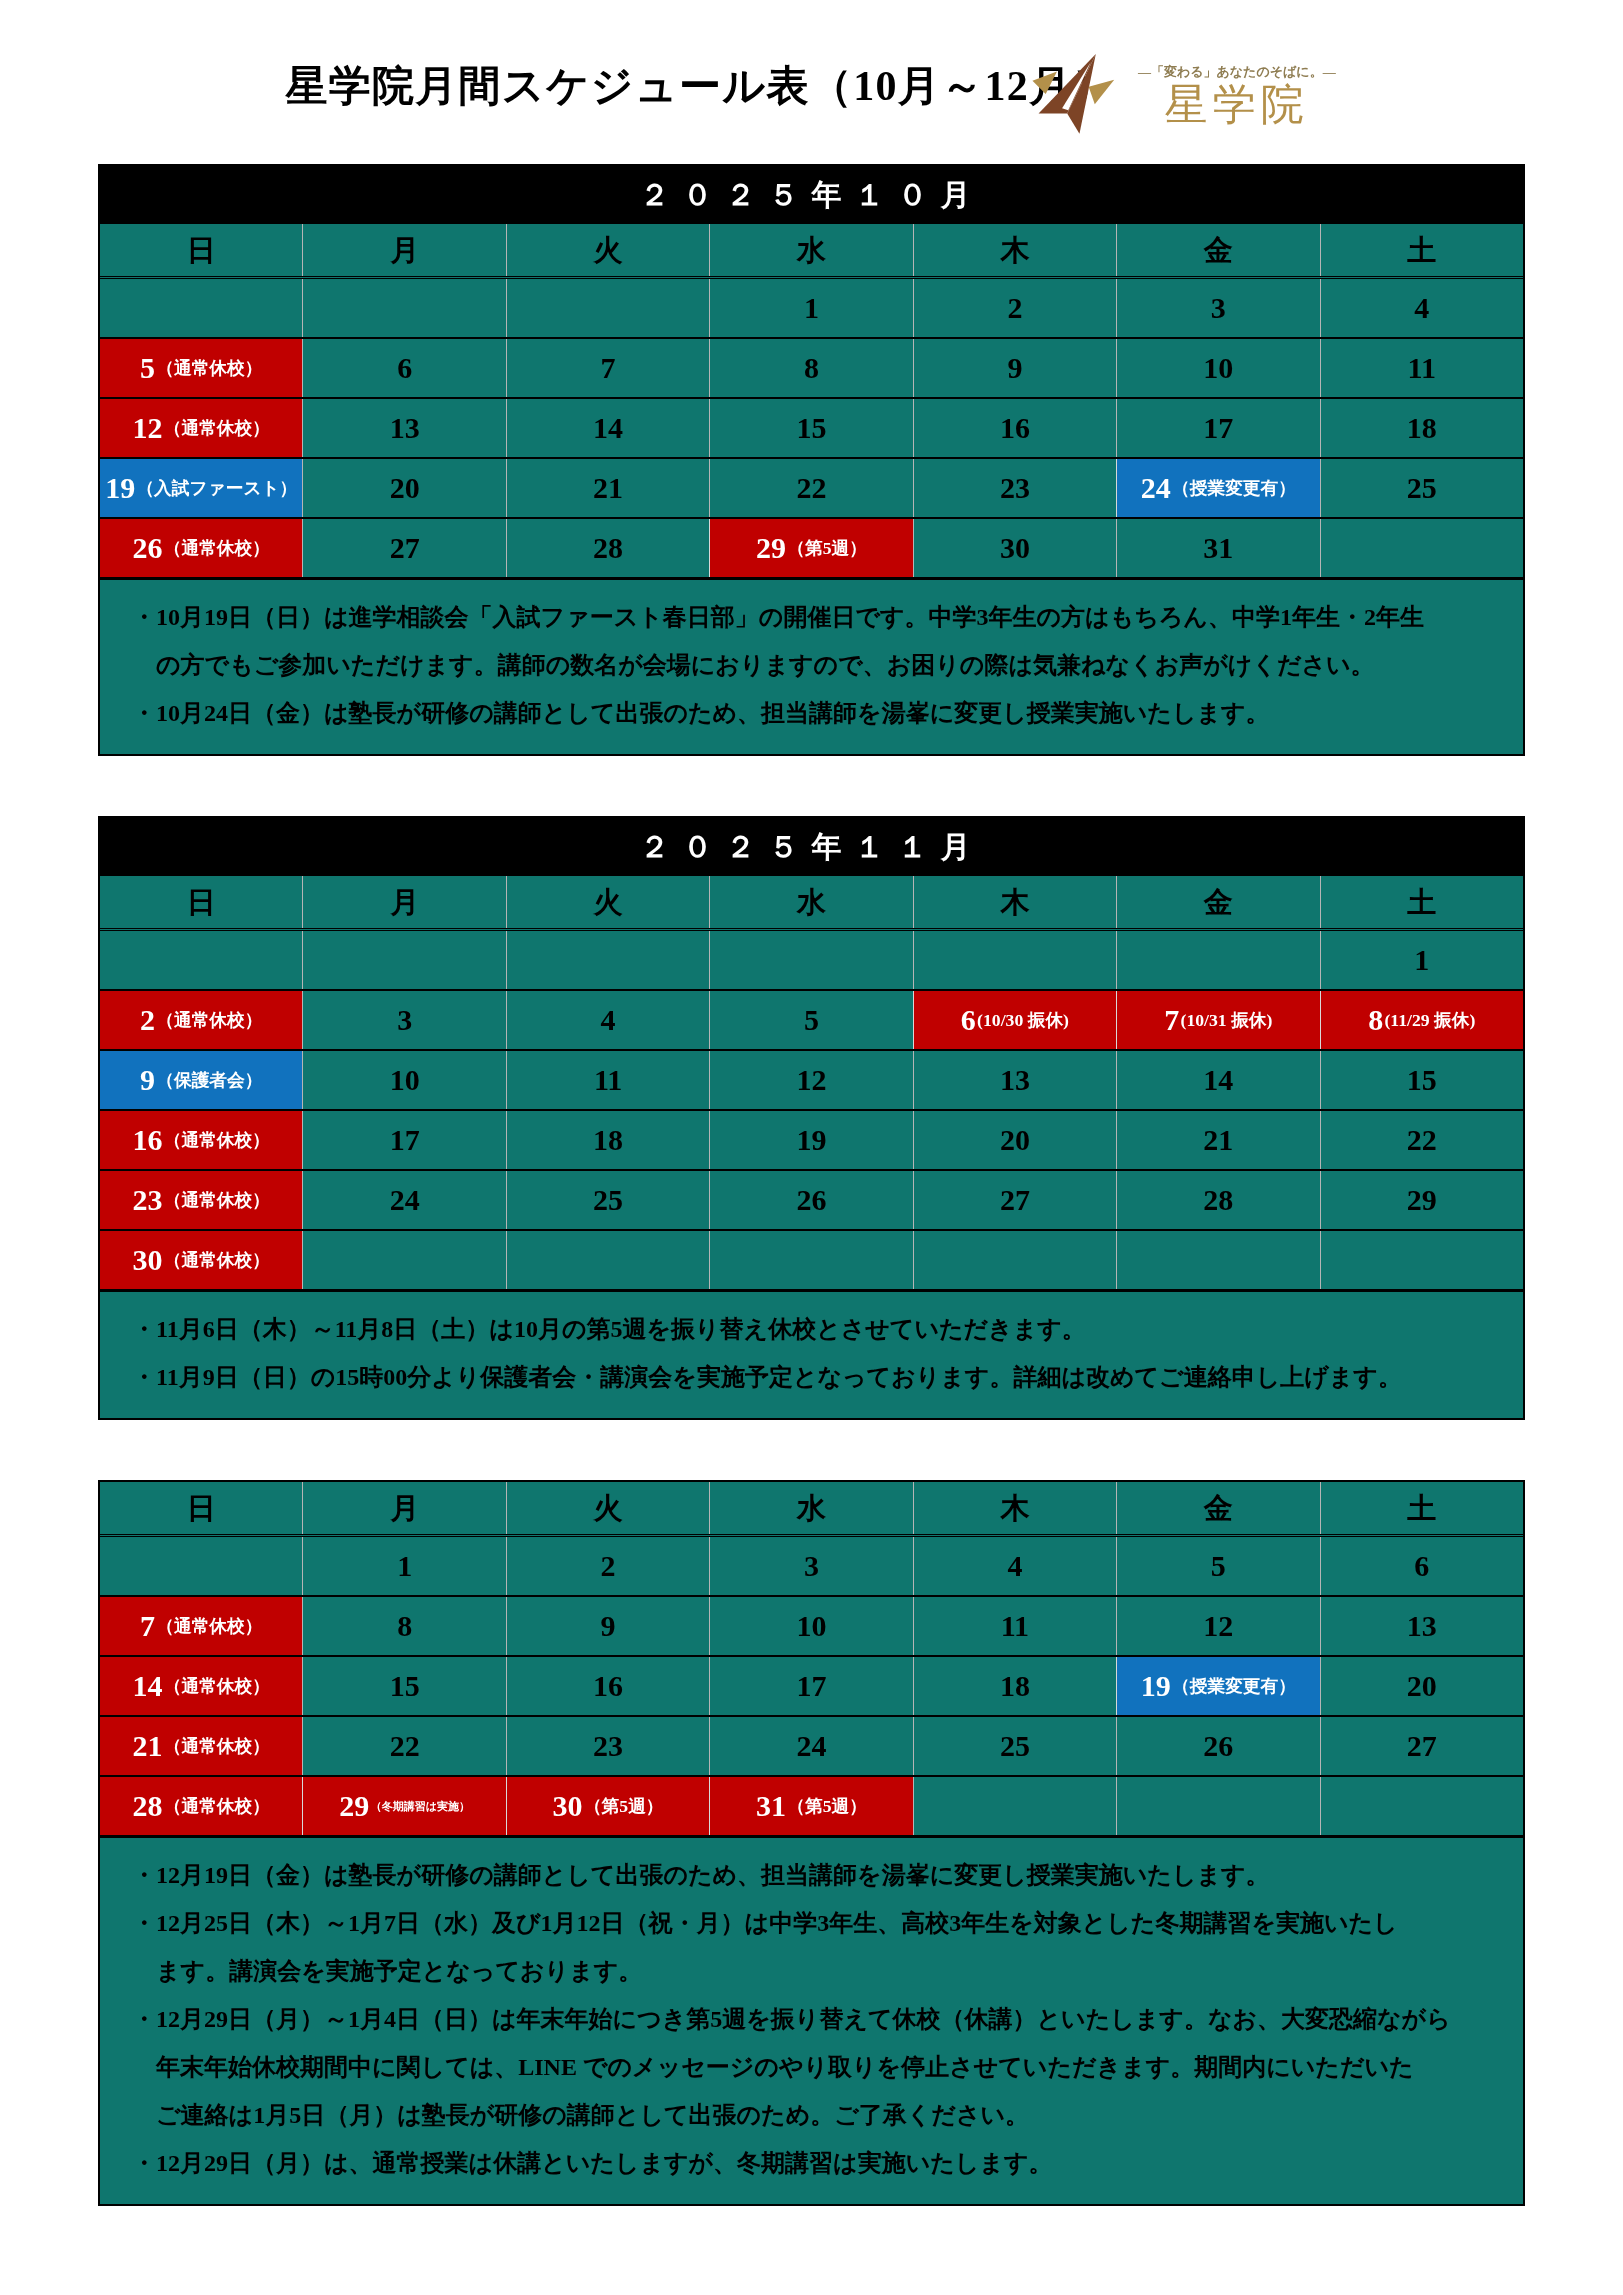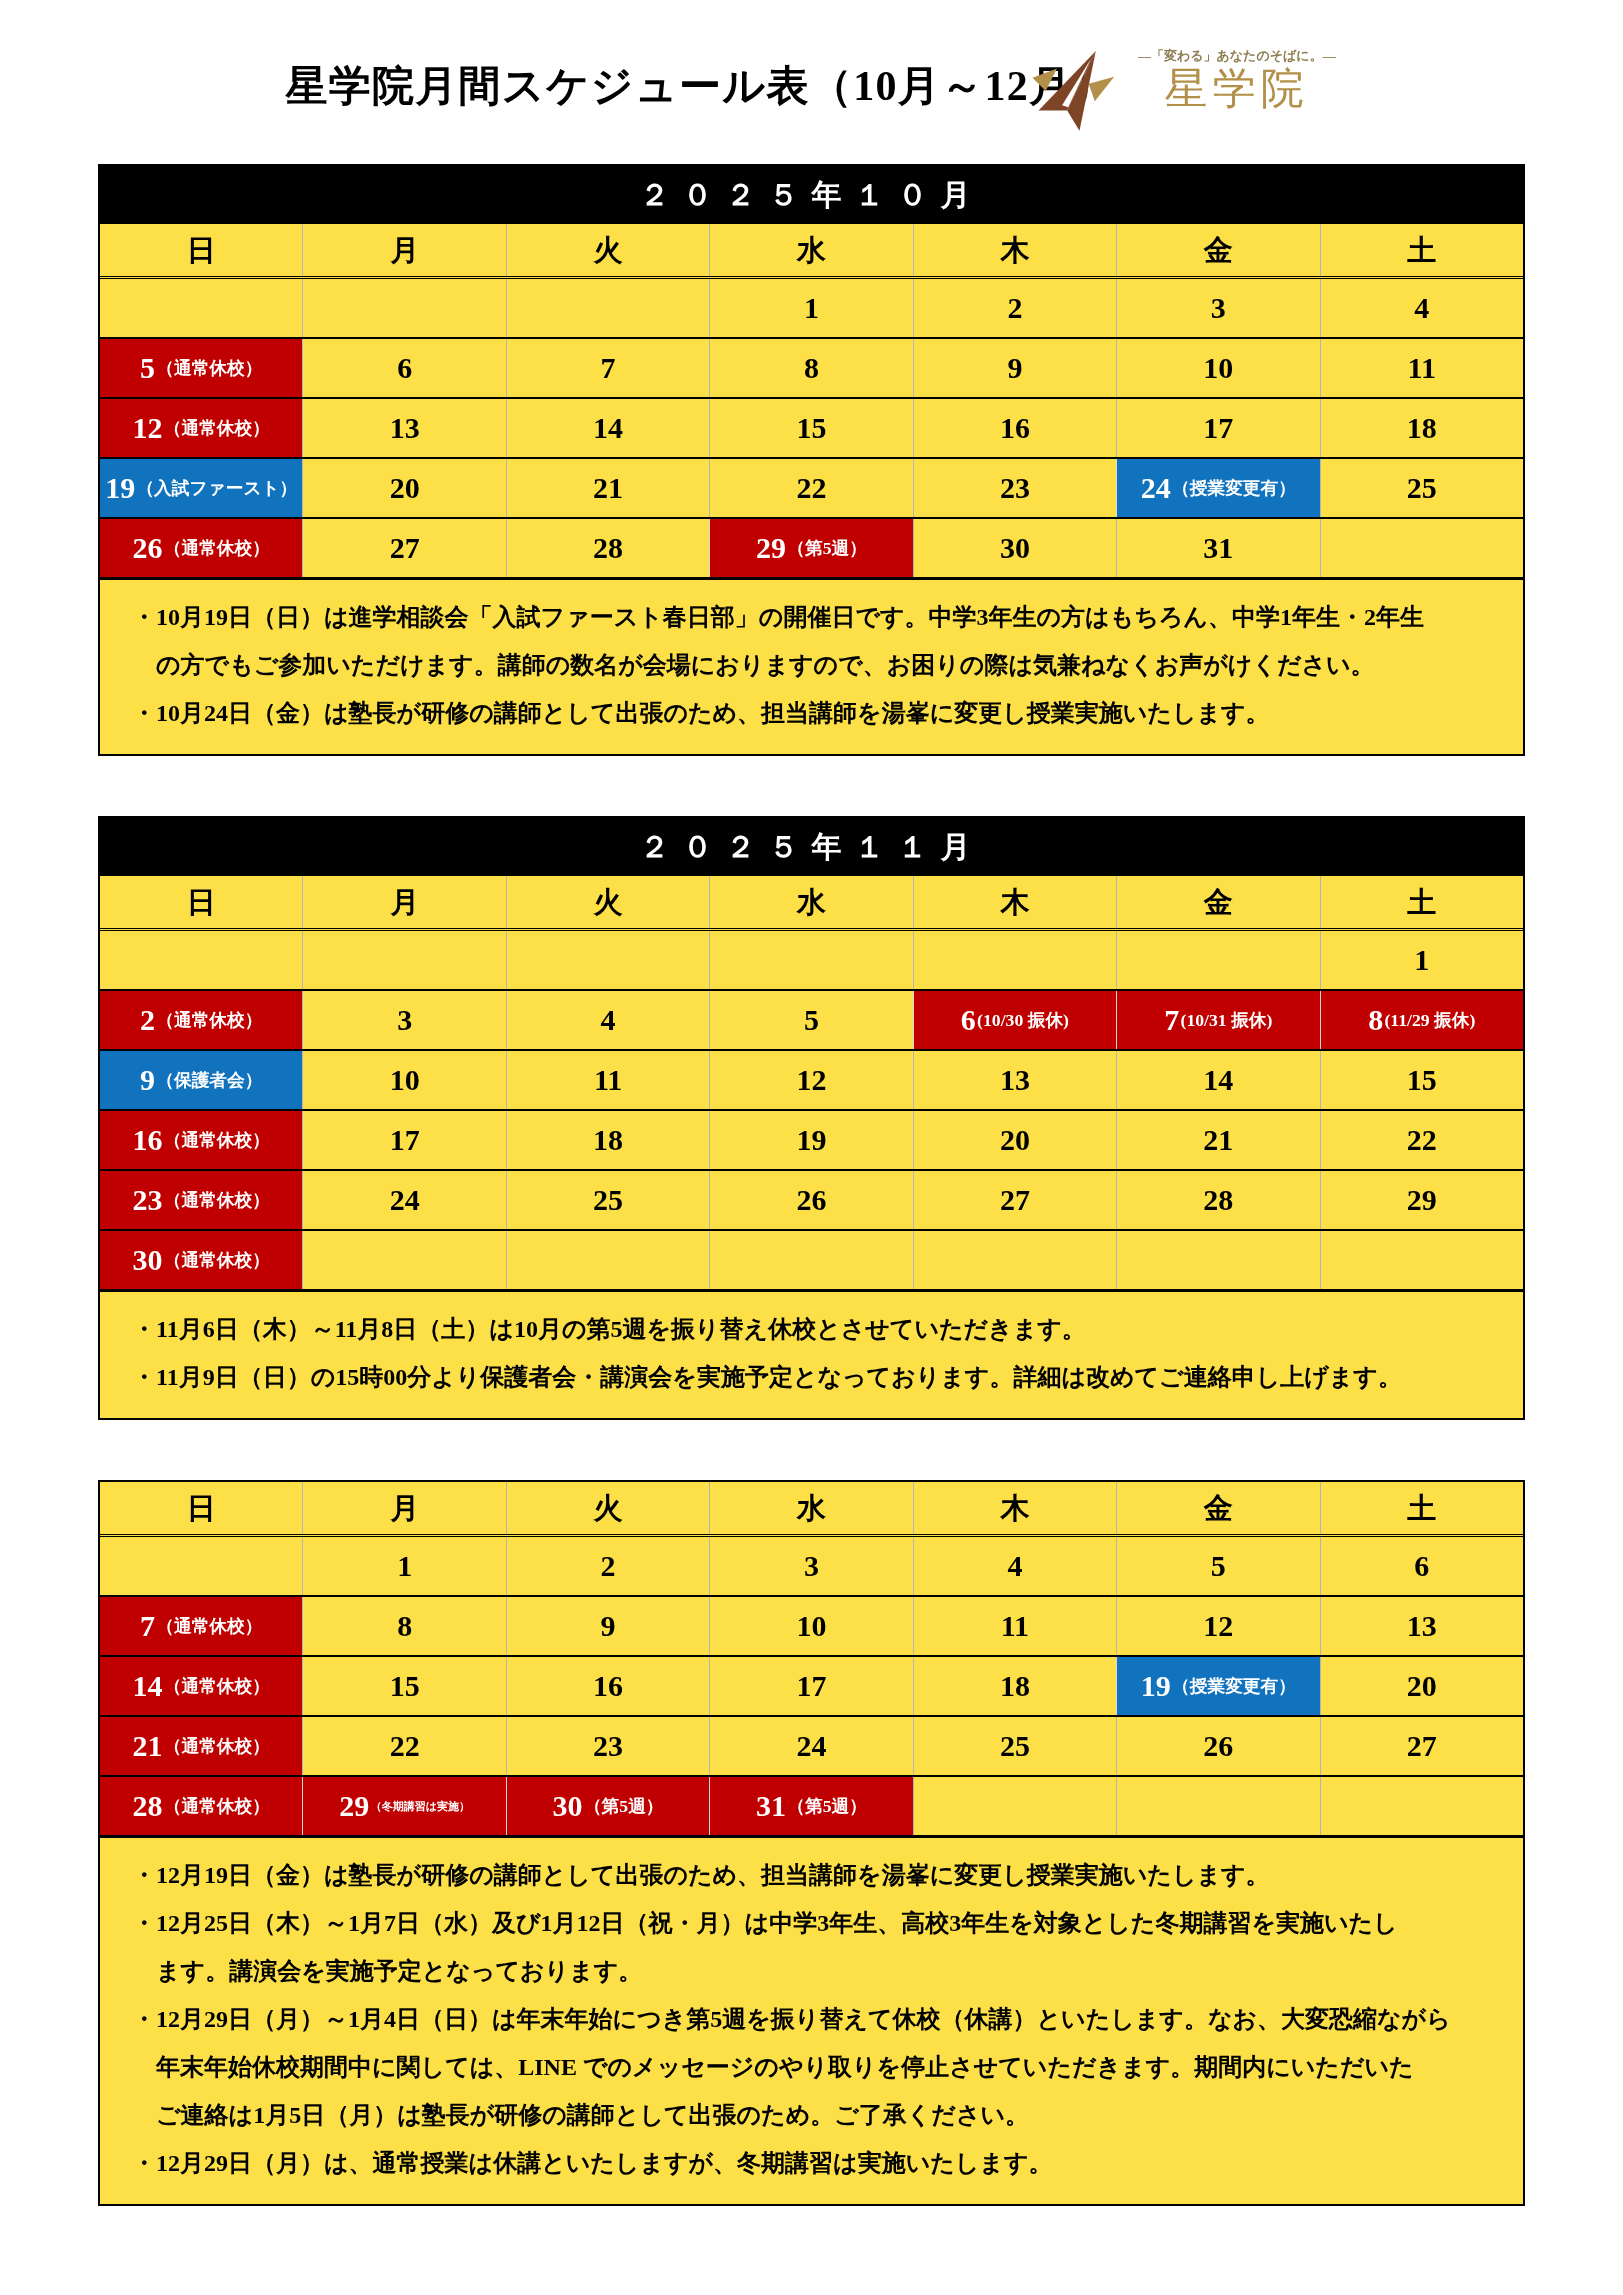--- a/index.html
+++ b/index.html
@@ -12,29 +12,29 @@
   .content{width:1427px;margin-left:98px;}
 
   
   .header{position:relative;height:164px;}
   .page-title{
     margin:0;text-align:center;padding-top:58px;
     font-size:42px;font-weight:bold;letter-spacing:1.3px;
   }
   .logo{
     position:absolute;top:47px;right:84px;width:288px;height:98px;
-    display:flex;
+    display:flex;align-items:center;
   }
   .logo svg{width:105px;height:92px;flex:none;}
   .logo-texts{display:flex;flex-direction:column;align-items:center;margin-left:3.9px;}
   .logo-tagline{font-size:13px;font-weight:bold;color:var(--gold-dark);white-space:nowrap;}
   .logo-name{font-size:43px;font-weight:normal;color:var(--gold);letter-spacing:5.2px;line-height:1.1;}
 
   
-  .month{border:2.6px solid #000;margin-bottom:60px;background:#fde047;}
+  .month{border:2.6px solid #000;margin-bottom:60px;background:#0f766e;}
   .month-bar{
     background:#000;color:#fff;height:58px;line-height:58px;
     text-align:center;font-size:30px;font-weight:bold;letter-spacing:13px;
   }
   .day-row{display:flex;height:52px;border-bottom:3.9px double #000;}
   .day-cell{
     flex:1 1 0;text-align:center;line-height:52px;
     font-size:29px;font-weight:bold;border-left:0.7px solid #b5b5b5;
   }
   .day-cell:first-child{border-left:none;}

